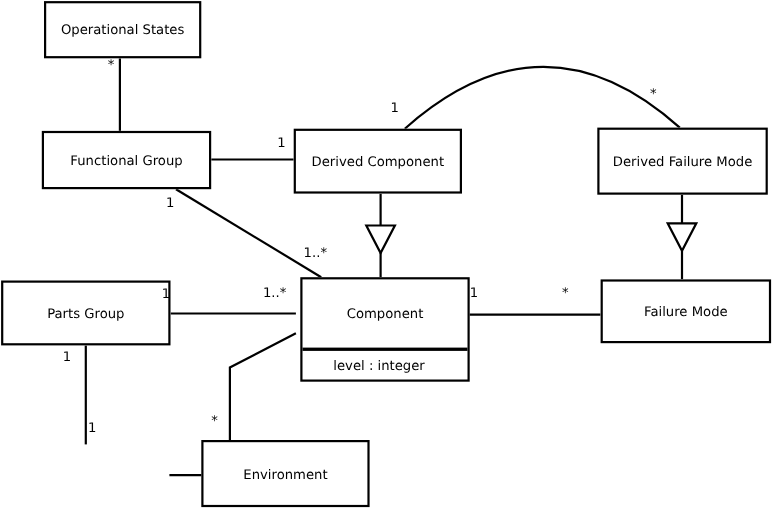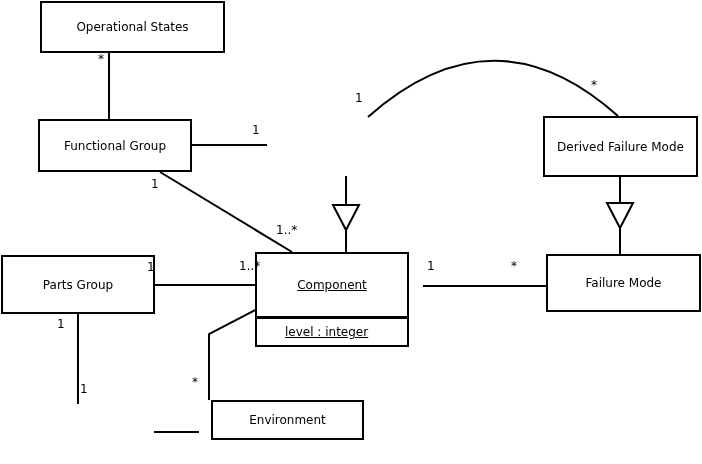--- a/index.html
+++ b/index.html
@@ -84,48 +84,51 @@
     <polygon points="333,205 359,205 346,230" fill="#fff" stroke="#000" stroke-width="2"></polygon>
     <path d="M346 230 L346 252" stroke="#000" stroke-width="2" fill="none"></path>
 
     <path d="M620 177 L620 203" stroke="#000" stroke-width="2" fill="none"></path>
     <polygon points="607,203 633,203 620,228" fill="#fff" stroke="#000" stroke-width="2"></polygon>
     <path d="M620 228 L620 254" stroke="#000" stroke-width="2" fill="none"></path>
 
     <path d="M368 117 Q494 5 618 116" stroke="#000" stroke-width="2" fill="none"></path>
   </svg>
 
-  <div class="uml-class" style="left:40px; top:1px; width:185px; height:52px;">
+  <div class="uml-class" style="left:40px; top:1px; width:143px; height:52px;">
     <div class="cls-name">Operational States</div>
   </div>
 
   <div class="uml-class" style="left:38px; top:119px; width:154px; height:53px;">
     <div class="cls-name">Functional Group</div>
   </div>
 
+  <div class="uml-class" style="left:267px; top:117px; width:153px; height:59px;">
+    <div class="cls-name">Derived Component</div>
+  </div>
 
   <div class="uml-class" style="left:543px; top:116px; width:155px; height:61px;justify-content:flex-end;">
     <div class="cls-name">Derived Failure Mode</div>
   </div>
 
   <div class="uml-class" style="left:1px; top:255px; width:154px; height:59px;">
     <div class="cls-name">Parts Group</div>
   </div>
 
-  <div class="uml-class" style="left:255px; top:252px; width:154px; height:95px;text-decoration:underline;">
+  <div class="uml-class" style="left:273px; top:252px; width:154px; height:95px;">
     <div class="cls-name-compartment">Component</div>
     <div class="cls-attr-compartment">level : integer</div>
   </div>
 
   <div class="uml-class" style="left:546px; top:254px; width:155px; height:58px;">
     <div class="cls-name">Failure Mode</div>
   </div>
 
 
-  <div class="uml-class" style="left:211px; top:400px; width:153px; height:40px;">
+  <div class="uml-class" style="left:183px; top:400px; width:153px; height:61px;">
     <div class="cls-name">Environment</div>
   </div>
 
   <div class="mult" style="left:98px; top:53px;">*</div>
 
   <div class="mult" style="left:252px; top:124px;">1</div>
 
   <div class="mult" style="left:151px; top:178px;">1</div>
 
   <div class="mult" style="left:355px; top:92px;">1</div>

